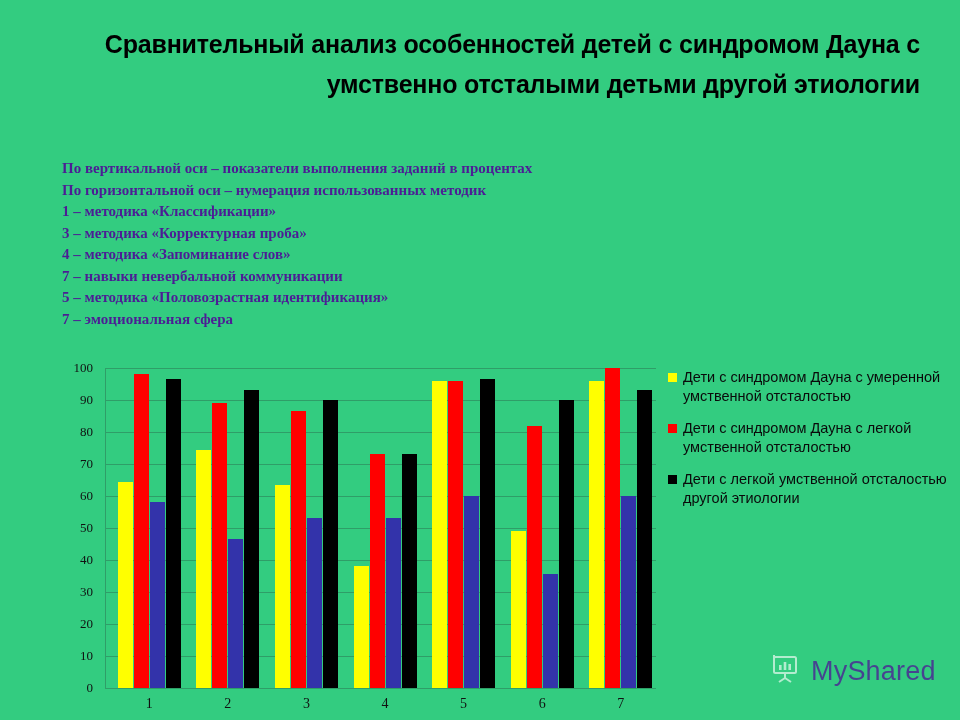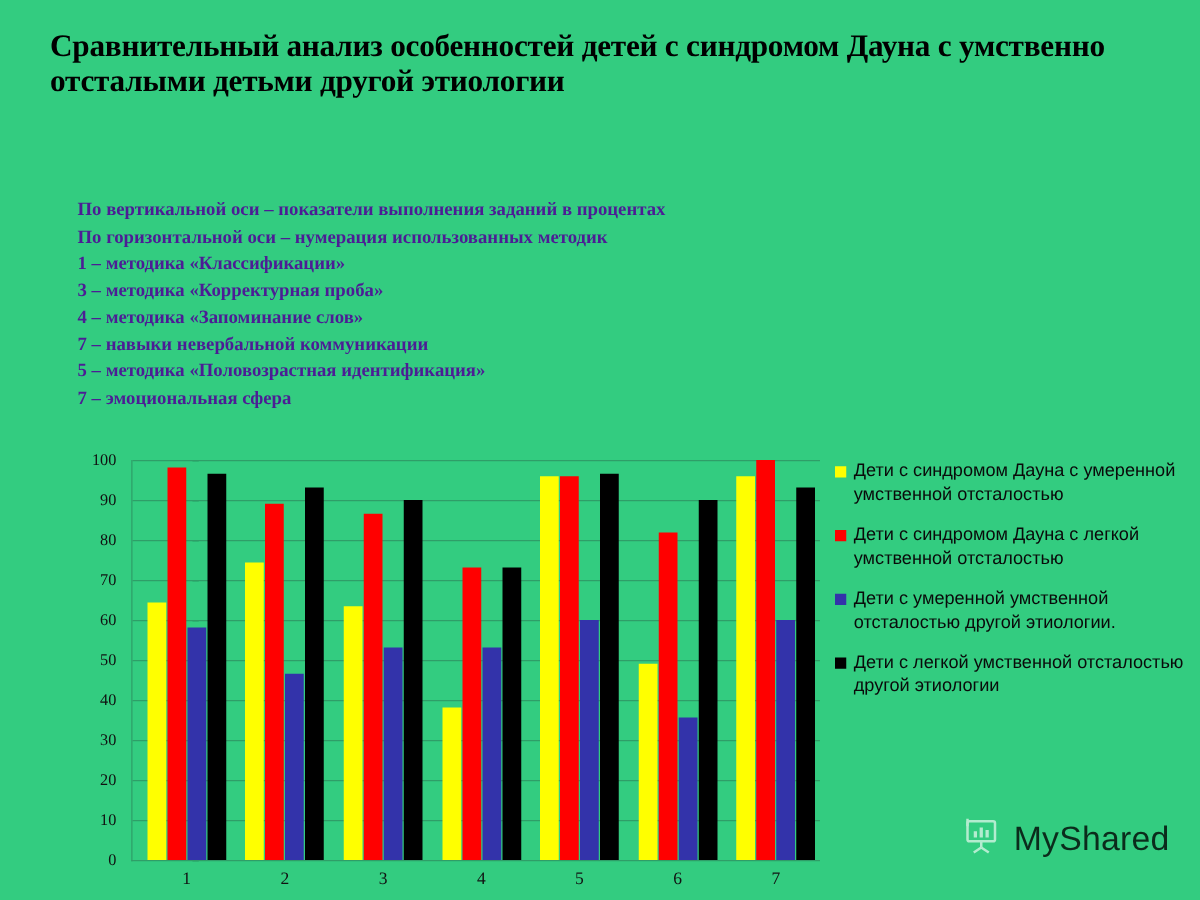--- a/index.html
+++ b/index.html
@@ -15,25 +15,25 @@
     overflow: hidden;
     position: relative;
   }
 
   
   #slide-title {
     position: absolute;
     left: 40px;
     top: 24px;
     width: 880px;
-    text-align: left;
-    font-family: Liberation Serif, serif;
+    text-align: right;
+    font-family: Liberation Sans, sans-serif;
     font-weight: bold;
     font-size: 25px;
-    line-height: 28px;
+    line-height: 40px;
     color: #000000;
     letter-spacing: -0.2px;
   }
 
   
   #desc-block {
     position: absolute;
     left: 62px;
     top: 158px;
     font-family: "Liberation Serif", serif;
@@ -175,21 +175,21 @@
     position: absolute;
     left: 768px;
     top: 652px;
     display: flex;
     align-items: center;
     opacity: 0.78;
   }
   #watermark .wm-text {
     font-family: "Liberation Sans", sans-serif;
     font-size: 27px;
-    color: #000000;
+    color: #4c1d95;
     margin-left: 9px;
     letter-spacing: 0.2px;
   }
 </style>
 </head>
 <body>
 
 <div id="slide-title">Сравнительный анализ особенностей детей с синдромом Дауна с  умственно отсталыми детьми другой этиологии</div>
 
 <div id="desc-block">
@@ -305,24 +305,20 @@
 <div id="series-legend">
     <div class="legend-entry">
       <span class="legend-swatch" style="background: rgb(255, 255, 0);"></span>
       <span class="legend-label">Дети с синдромом Дауна с умеренной умственной отсталостью</span>
     </div>
     <div class="legend-entry">
       <span class="legend-swatch" style="background: rgb(255, 0, 0);"></span>
       <span class="legend-label">Дети с синдромом Дауна с легкой умственной отсталостью</span>
     </div>
     <div class="legend-entry">
-      <span class="legend-swatch" style="background: rgb(51, 51, 170);"></span>
-      <span class="legend-label">Дети с умеренной умственной отсталостью другой этиологии.</span>
-    </div>
-    <div class="legend-entry">
       <span class="legend-swatch" style="background: rgb(0, 0, 0);"></span>
       <span class="legend-label">Дети с легкой умственной отсталостью другой этиологии</span>
     </div>
   </div>
 
 <div id="watermark">
   <span>
     <svg width="34" height="34" viewBox="0 0 34 34" fill="none" aria-hidden="true">
       <rect x="6" y="5" width="22" height="16" rx="1.5" stroke="#d8f5e6" stroke-width="2"></rect>
       <rect x="11" y="13" width="2.6" height="5" fill="#d8f5e6"></rect>

